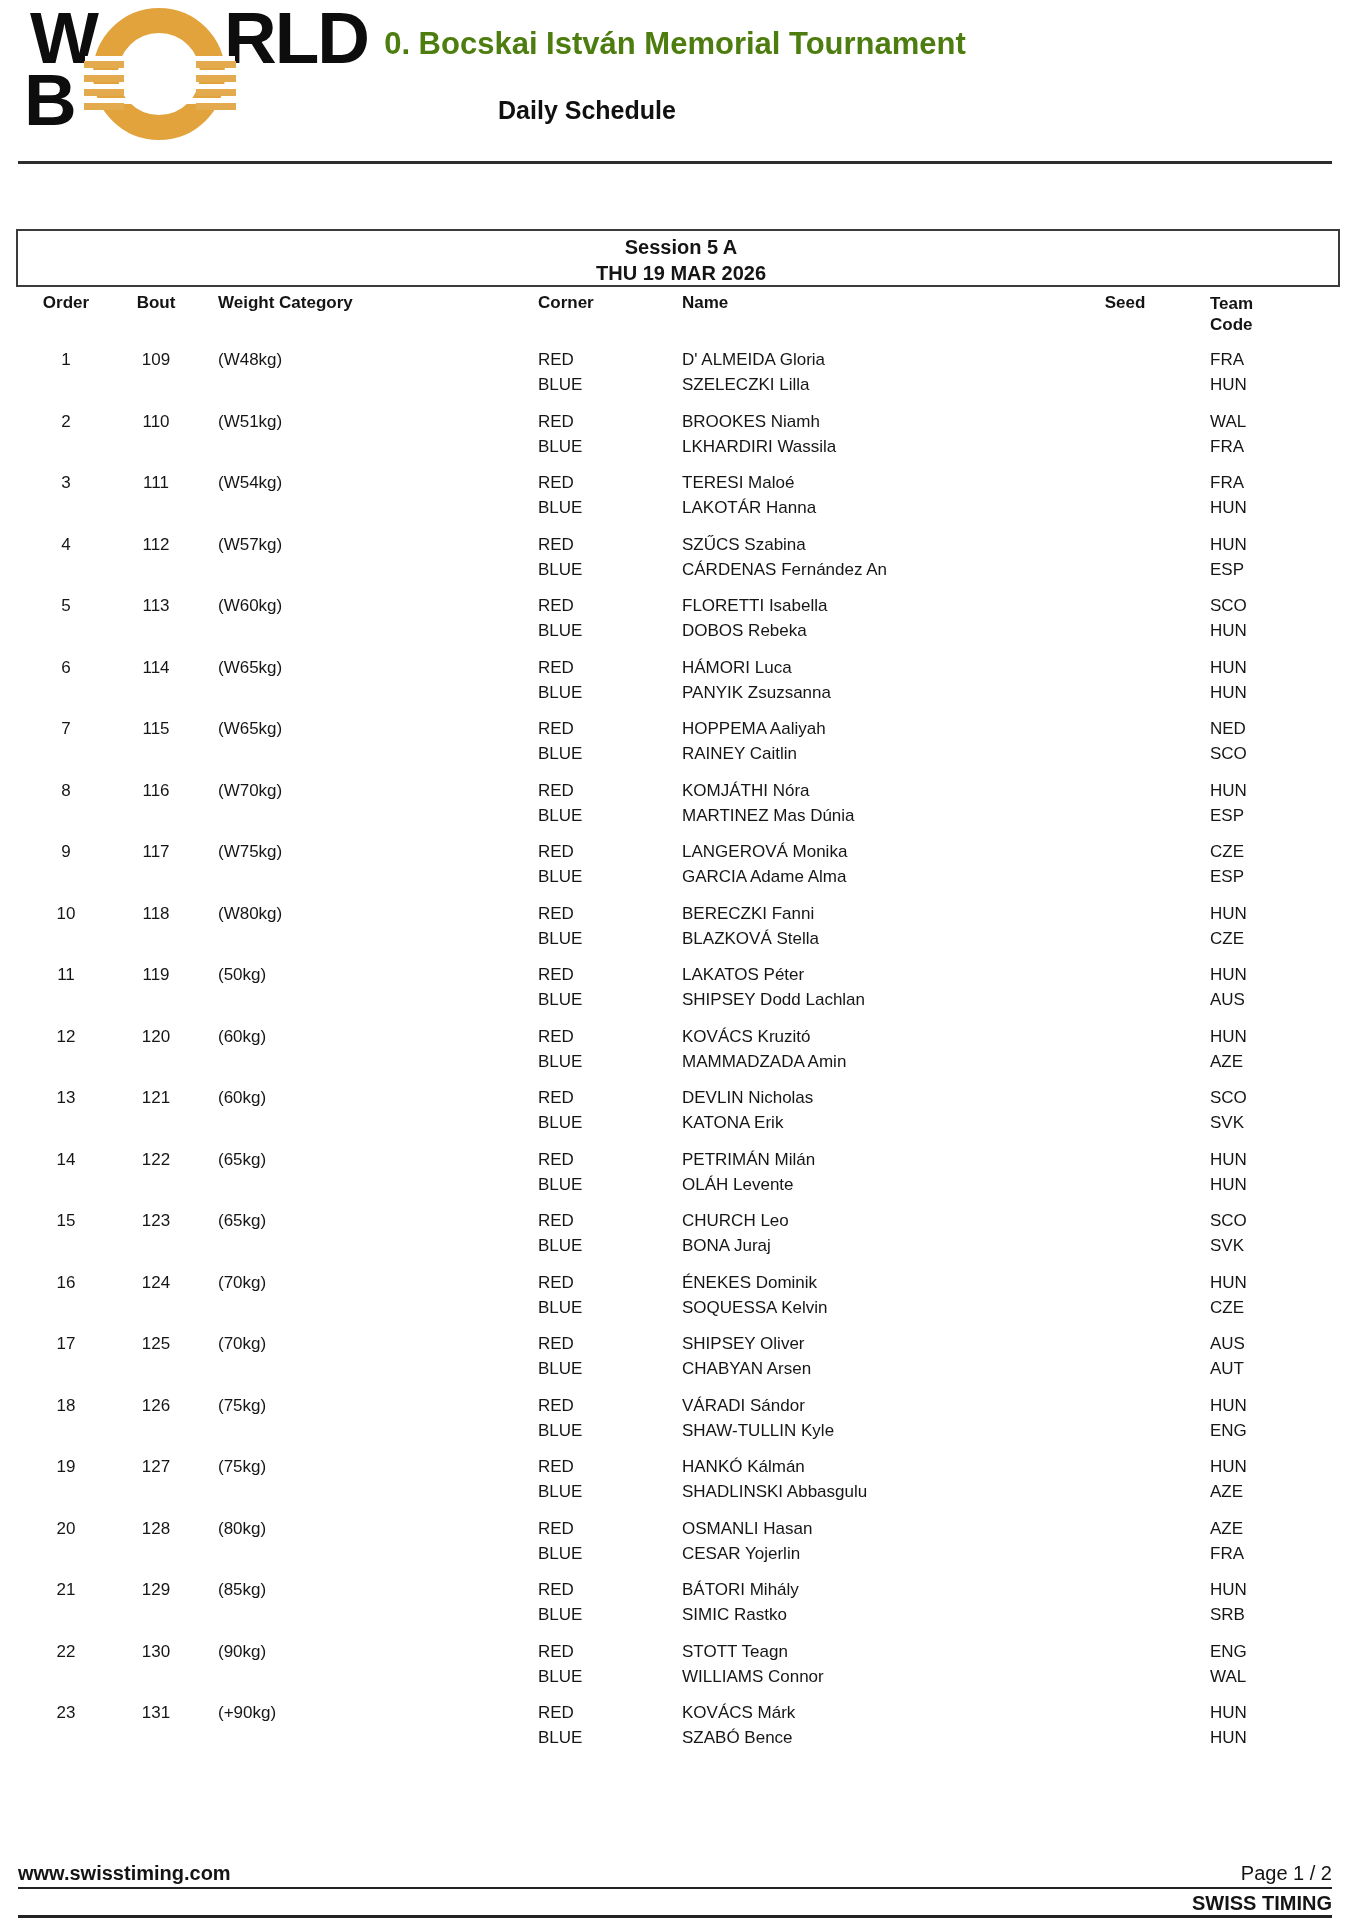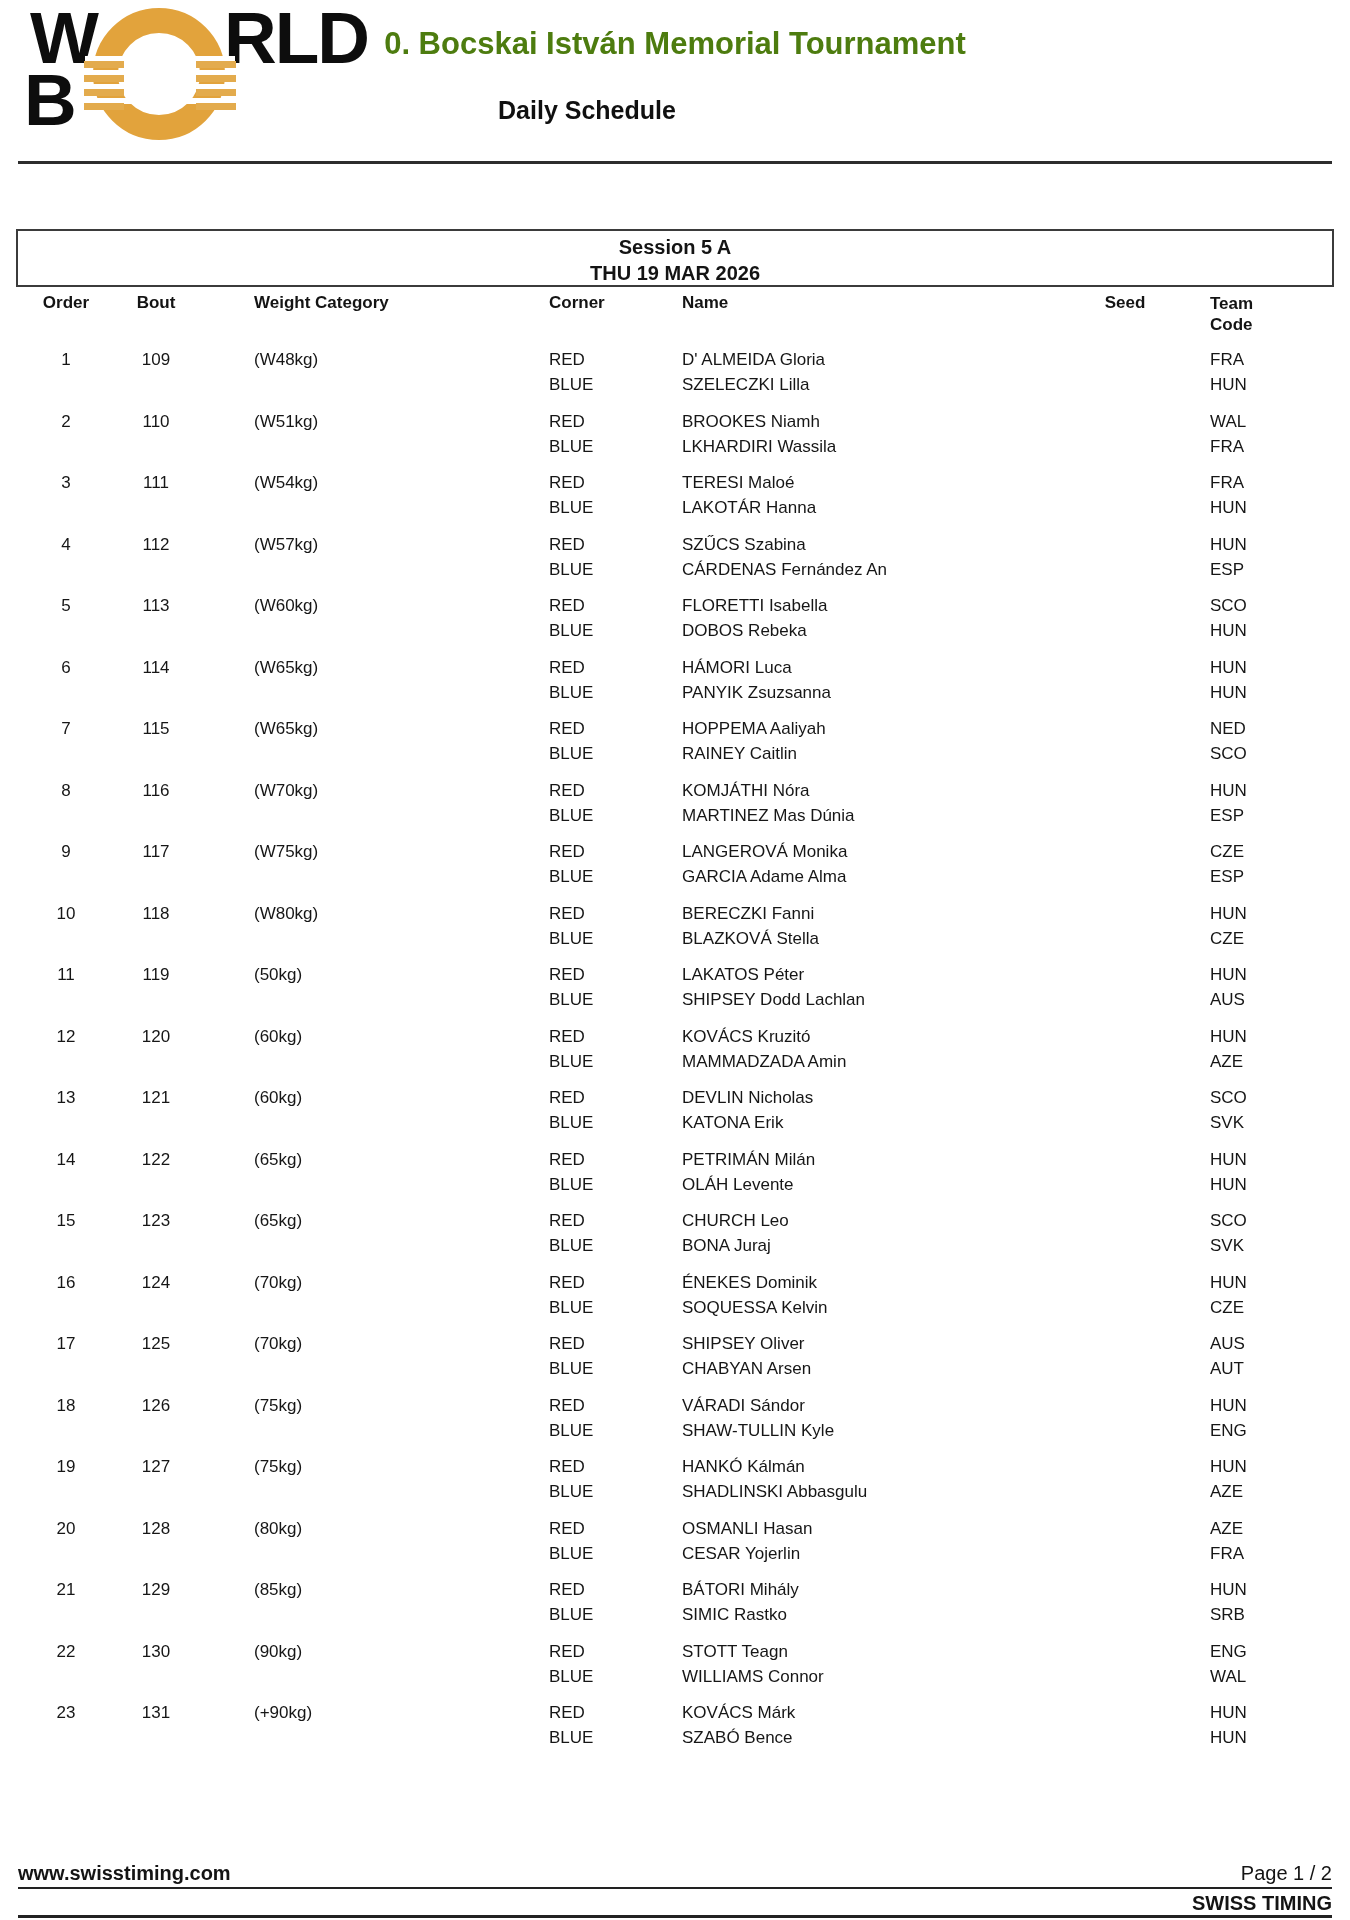--- a/index.html
+++ b/index.html
@@ -47,29 +47,30 @@
     text-align:center;font-size:25px;font-weight:bold;color:#101010;
   }
   .header-rule{
     position:absolute;left:18px;top:161px;width:1314px;height:3px;background:#2d2d2d;
   }
   
   .session-box{
     position:absolute;left:16px;top:229px;width:1314px;height:54px;
     border:2px solid #3b3b3b;
     text-align:center;
+    padding-left:6px;
   }
   .session-name{font-size:20px;font-weight:bold;line-height:26px;margin-top:3px;}
   .session-date{font-size:20px;font-weight:bold;line-height:26px;}
   
   .thead{position:absolute;left:0;top:293px;width:1350px;height:46px;font-weight:bold;font-size:17px;}
   .c-order{position:absolute;left:30px;width:72px;text-align:center;}
   .c-bout{position:absolute;left:116px;width:80px;text-align:center;}
-  .c-weight{position:absolute;left:218px;margin-left:36px;}
-  .c-corner{position:absolute;left:549px;}
+  .c-weight{position:absolute;left:218px;}
+  .c-corner{position:absolute;left:538px;}
   .c-name{position:absolute;left:682px;}
   .c-seed{position:absolute;left:1095px;width:60px;text-align:center;}
   .c-team{position:absolute;left:1210px;}
   .th-team div{line-height:21px;}
   .rows{position:absolute;left:0;top:350px;width:1350px;}
   .bout{position:relative;height:61.5px;}
   .bline{position:absolute;left:0;right:0;height:25px;font-size:17px;color:#161616;}
   .bline.red{top:0;}
   .bline.blue{top:25px;}
   

